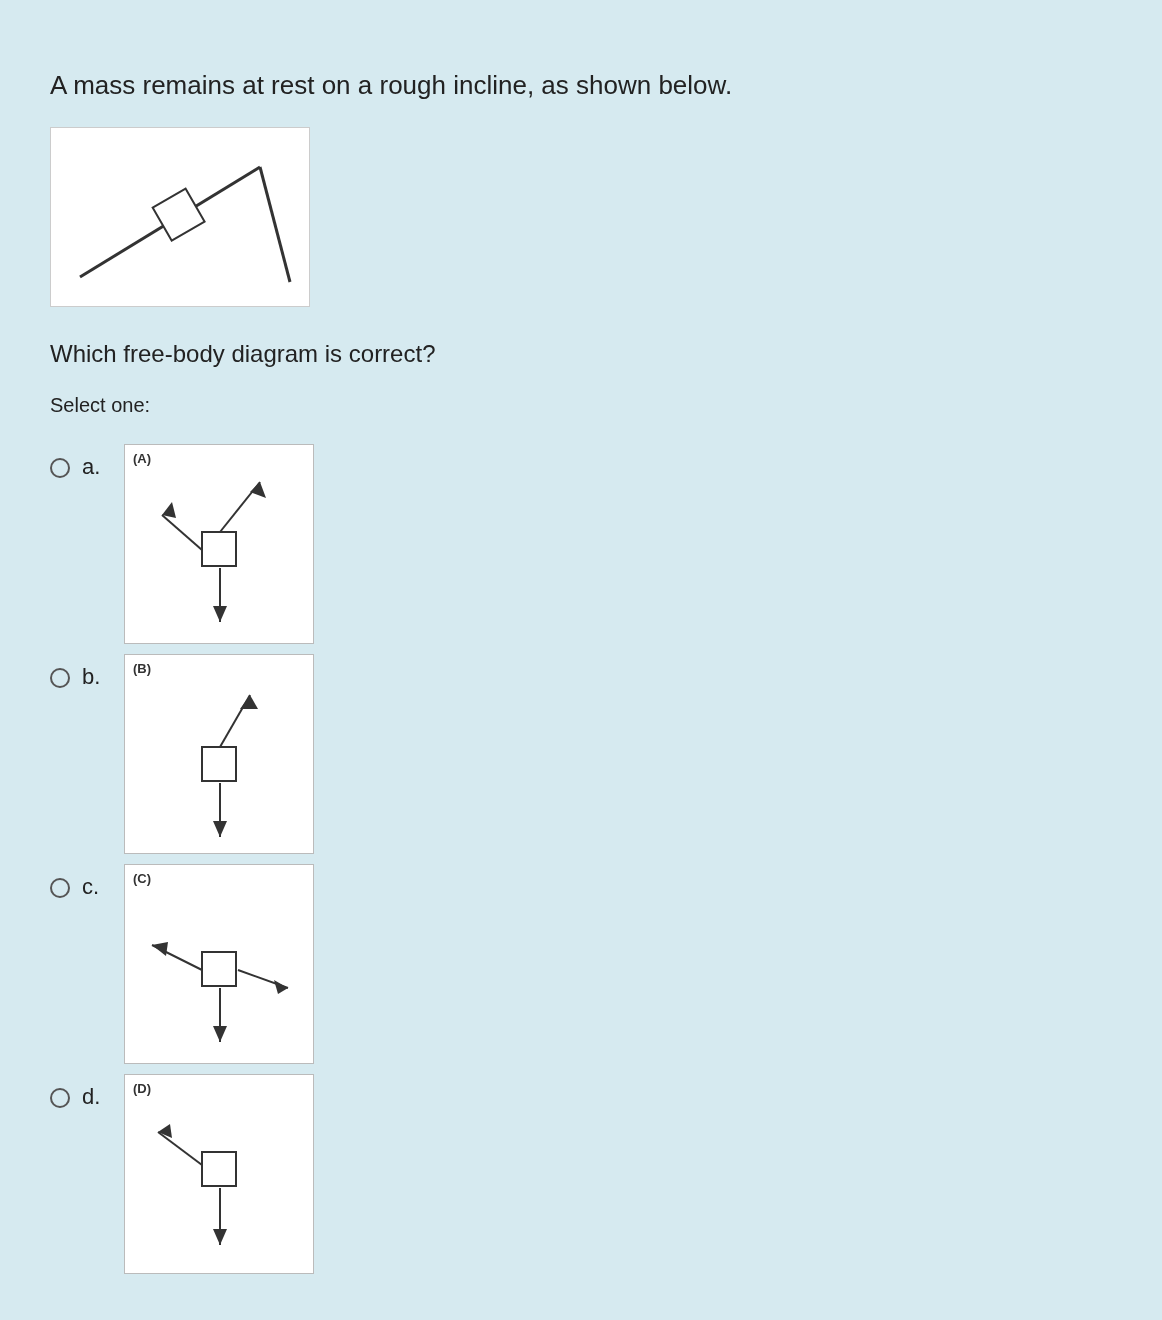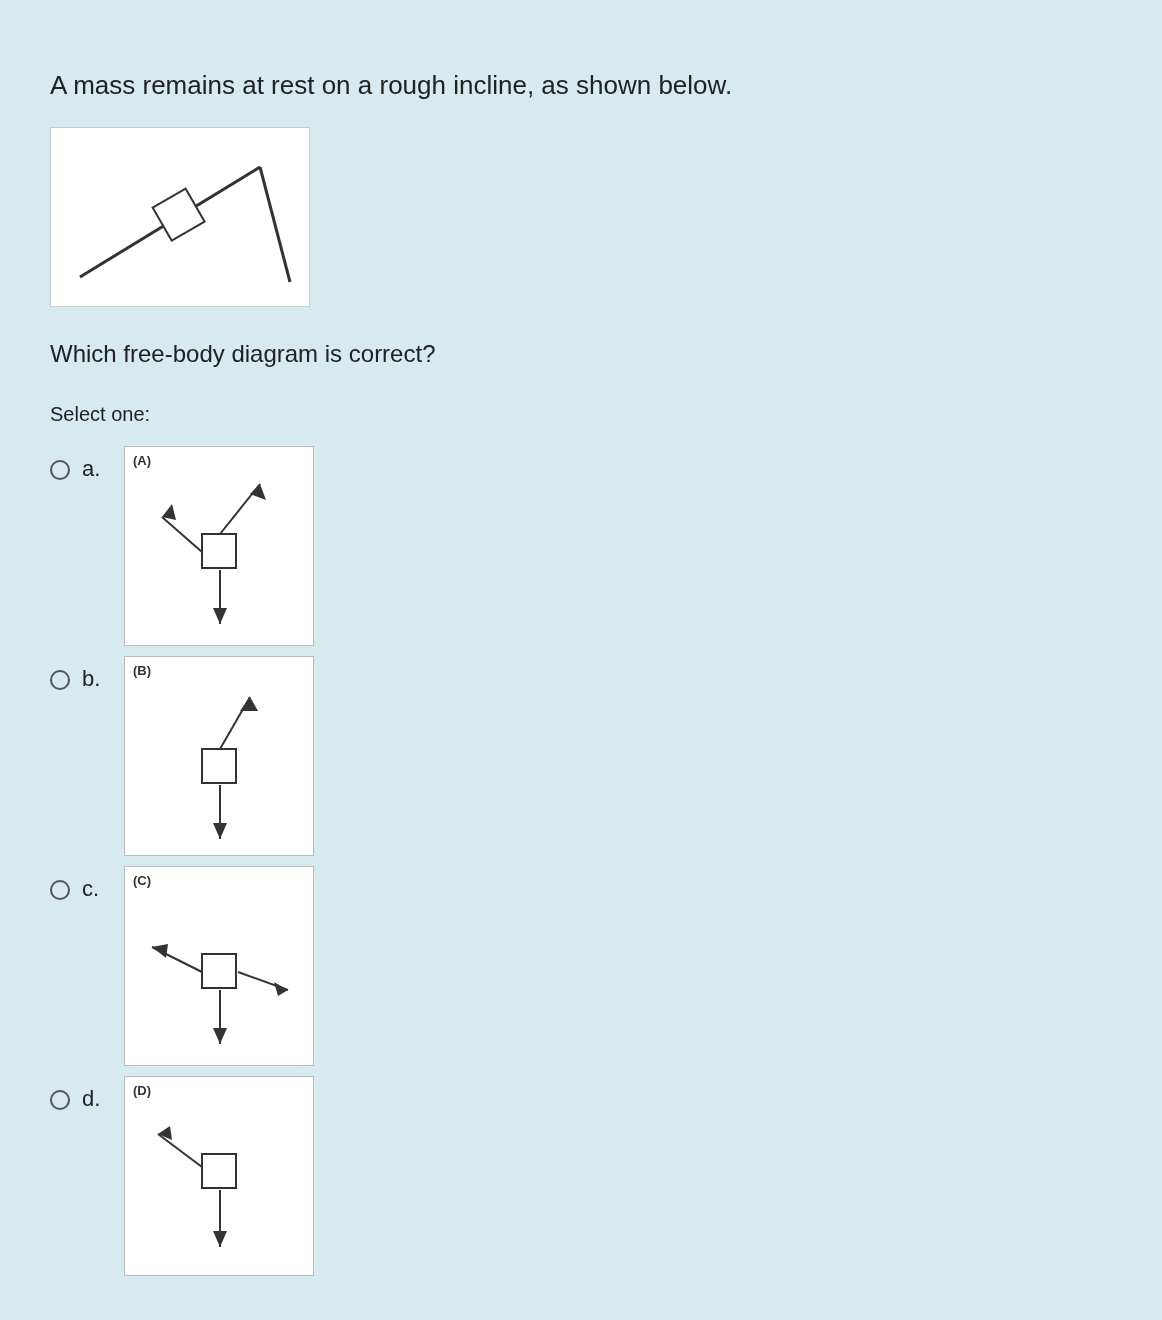--- a/index.html
+++ b/index.html
@@ -28,27 +28,27 @@
       height: 180px;
       margin-bottom: 30px;
       display: flex;
       align-items: center;
       justify-content: center;
       overflow: hidden;
     }
 
     .sub-question {
       font-size: 24px;
-      margin-bottom: 32px;
+      margin-bottom: 23px;
       line-height: 1.4;
     }
 
     .select-label {
       font-size: 20px;
-      margin-bottom: 20px;
+      margin-bottom: 27px;
     }
 
     .options-list {
       display: flex;
       flex-direction: column;
       gap: 0px;
     }
 
     .option-row {
       display: flex;

